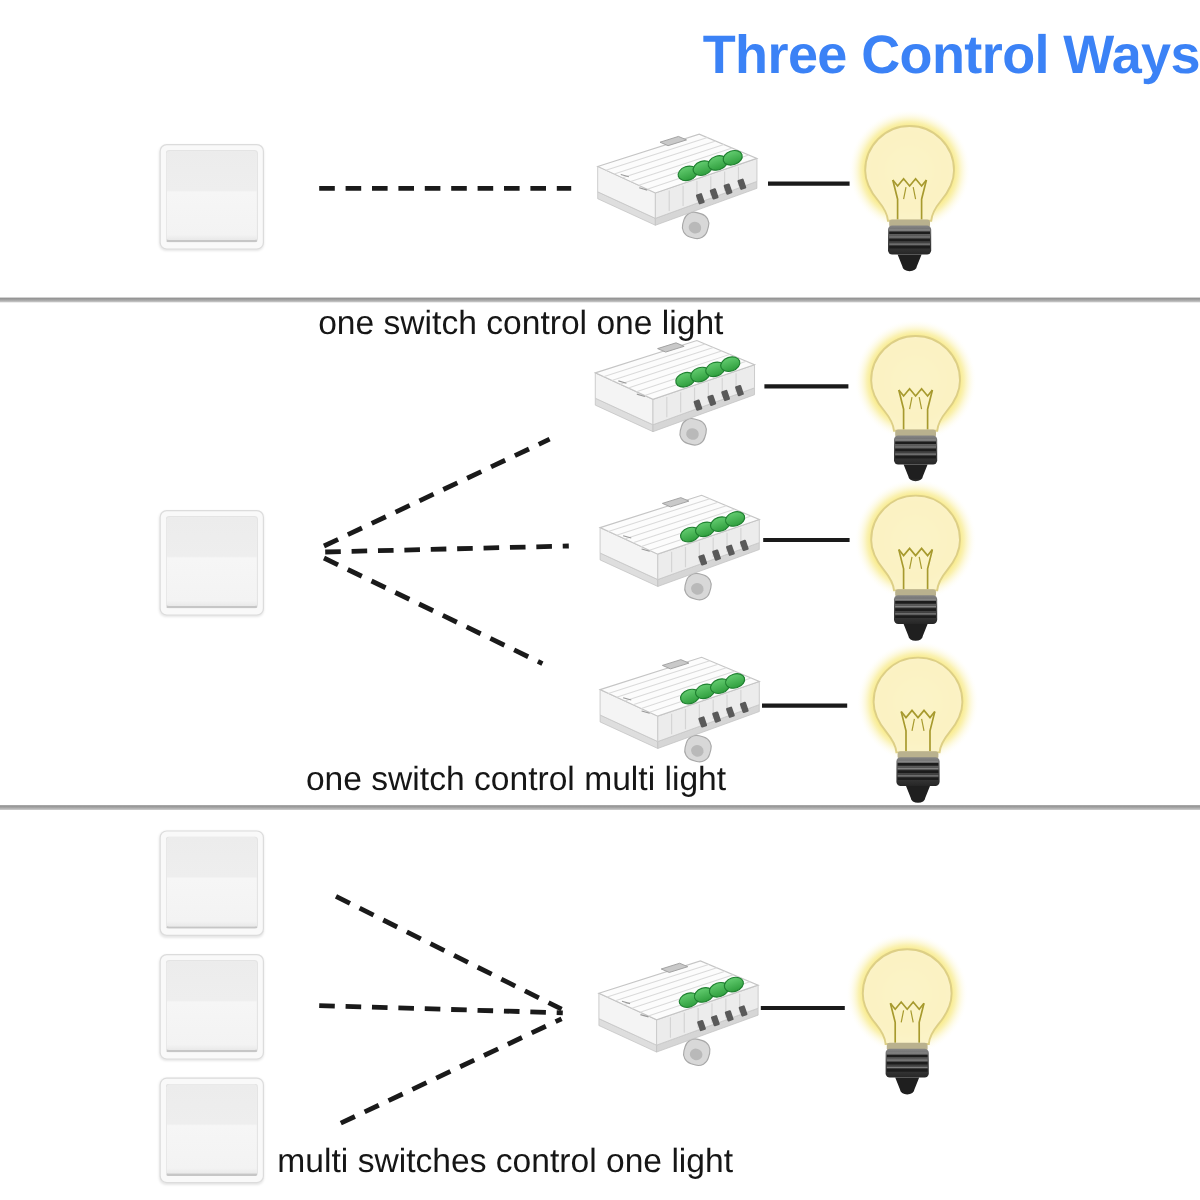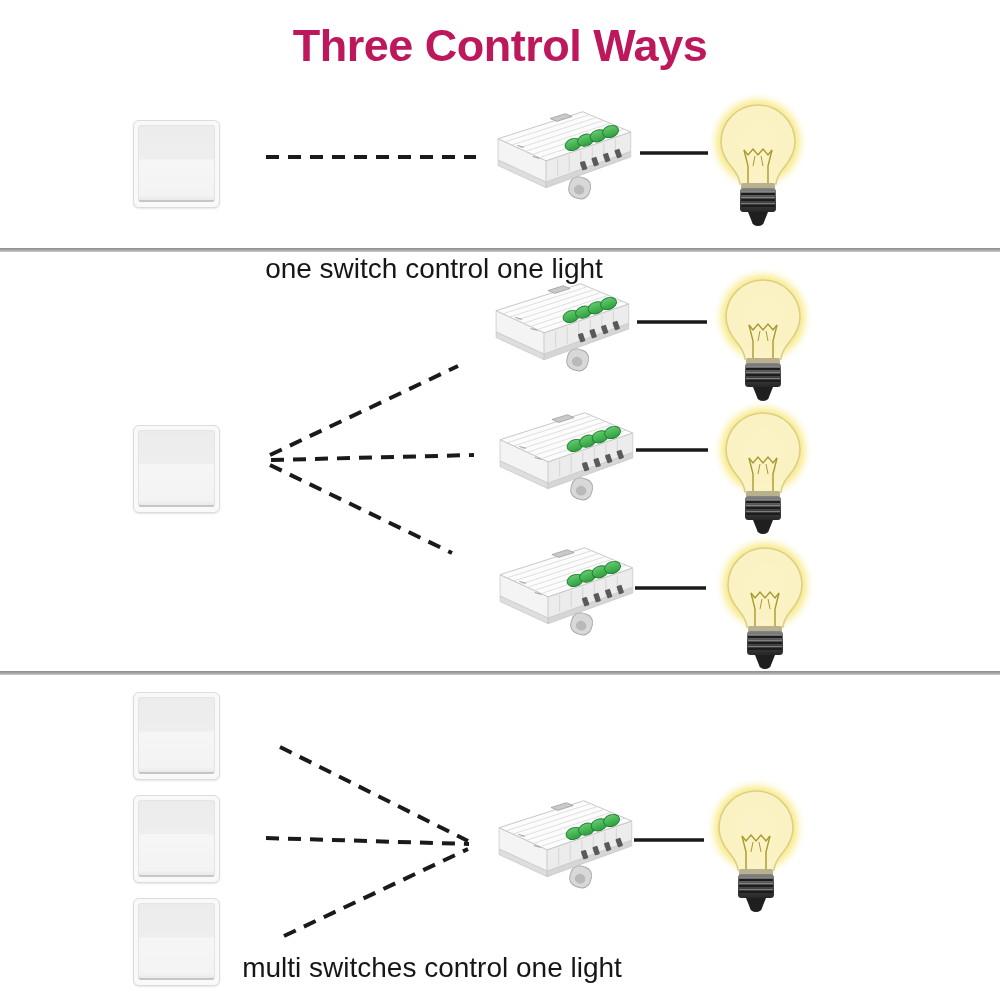--- a/index.html
+++ b/index.html
@@ -1,19 +1,19 @@
 <!DOCTYPE html>
 <html><head>
 <meta charset="utf-8">
 <style>
   html,body{margin:0;padding:0;background:#ffffff;}
   body{width:1000px;height:1000px;font-family:"Liberation Sans",sans-serif;}
   .canvas{position:relative;width:1000px;height:1000px;background:#ffffff;overflow:hidden;}
-  .title{position:absolute;left:0;right:0;top:20px;text-align:center;
-         font-size:45px;font-weight:bold;letter-spacing:-0.5px;color:#be185d;}
+  .title{position:absolute;left:0;right:0;top:20px;text-align:right;
+         font-size:45px;font-weight:bold;letter-spacing:-0.5px;color:#3b82f6;}
   .lines{position:absolute;left:0;top:0;}
   .section{position:absolute;inset:0;pointer-events:none;}
   .caption{position:absolute;text-align:center;font-size:28px;color:#161616;width:600px;}
   .divider{position:absolute;left:0;width:1000px;height:4px;
            background:linear-gradient(180deg,#8c8c8c 0%,#a8a8a8 55%,#cfcfcf 100%);}
   
   .switch{position:absolute;width:85px;height:86px;background:#f9f9f9;
           border:1px solid #dcdcdc;border-radius:6px;
           box-shadow:0 1px 2px rgba(0,0,0,0.10);}
   .rocker{position:absolute;left:4px;right:4px;top:4px;bottom:5px;border-radius:3px;
@@ -143,36 +143,37 @@
       </svg>
     <svg class="bulb" style="left:703px;top:263px;">
         <use href="#bulb-sym"></use>
       </svg>
     <svg class="bulb" style="left:703px;top:396px;">
         <use href="#bulb-sym"></use>
       </svg>
     <svg class="bulb" style="left:705px;top:531px;">
         <use href="#bulb-sym"></use>
       </svg>
+    <div class="caption" style="left:130px;top:633px;">one switch control multi light</div>
   </div>
 
   <div class="divider" style="top:671px;"></div>
 
   <div class="section">
     <div class="switch" style="left:133px;top:692px;">
       <div class="rocker"></div>
     </div>
     <div class="switch" style="left:133px;top:795px;">
       <div class="rocker"></div>
     </div>
     <div class="switch" style="left:133px;top:898px;">
       <div class="rocker"></div>
     </div>
     <svg class="receiver" style="left:491px;top:795px;">
         <use href="#receiver-sym"></use>
       </svg>
     <svg class="bulb" style="left:696px;top:774px;">
         <use href="#bulb-sym"></use>
       </svg>
-    <div class="caption" style="left:132px;top:952px;">multi switches control one light</div>
+    <div class="caption" style="left:121px;top:952px;">multi switches control one light</div>
   </div>
 
 </div>
 
 </body></html>

